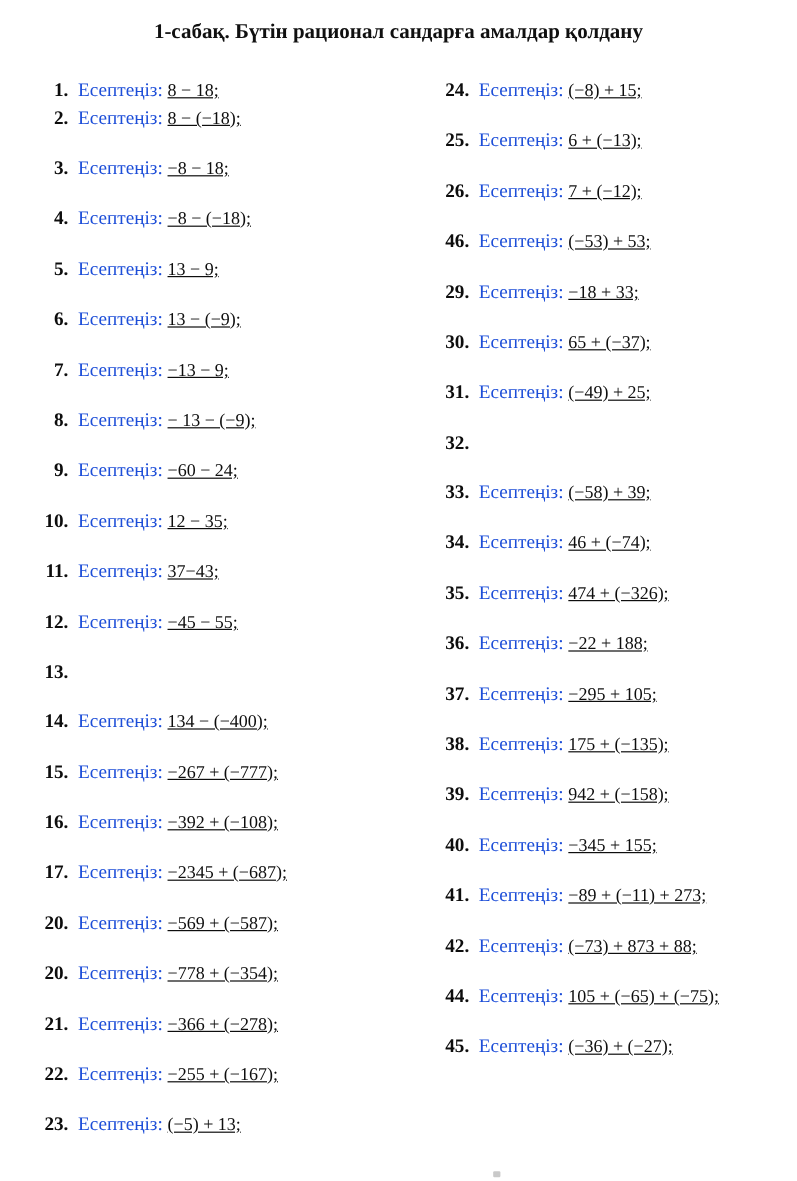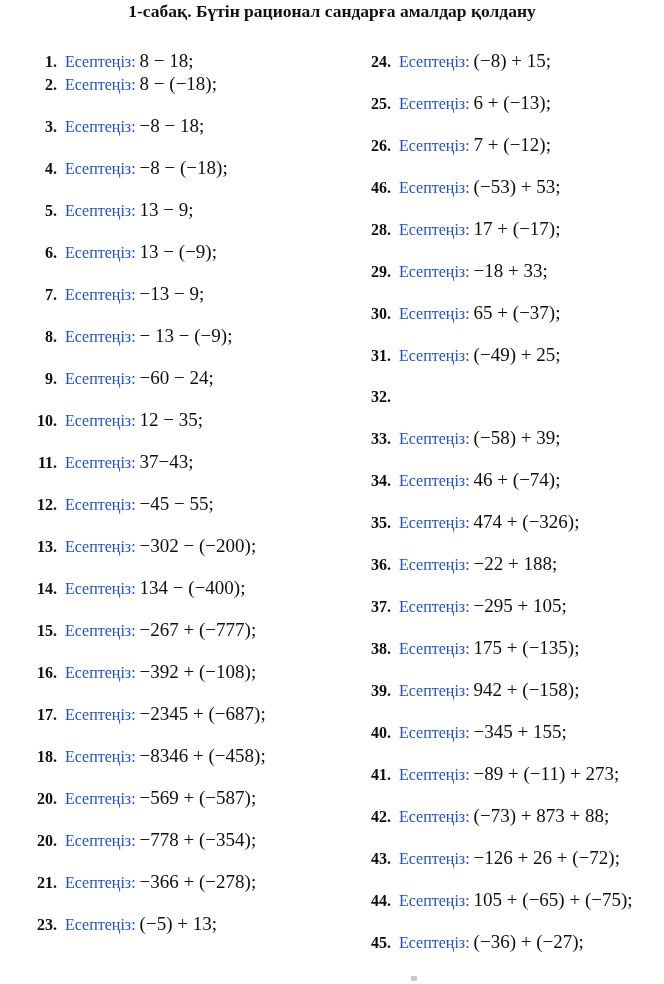--- a/index.html
+++ b/index.html
@@ -7,20 +7,21 @@
     position: relative;
     width: 664px;
     height: 984px;
     background: #ffffff;
     overflow: hidden;
     font-family: "Liberation Serif", serif;
     color: #121212;
   }
   .page-title {
     margin: 0;
+    padding-top: 15px;
     text-align: center;
     font-size: 17.5px;
     line-height: 22px;
     font-weight: bold;
     font-family: "Liberation Serif", serif;
     color: #101010;
   }
   .columns {
     display: flex;
     padding-left: 31px;
@@ -49,22 +50,23 @@
     display: inline-block;
     width: 26px;
     text-align: right;
     font-weight: bold;
     margin-right: 8px;
     flex: 0 0 auto;
     color: #0d0d0d;
   }
   .label { color: #1d4ed8; }
   .expr {
-    font-size: 19px;
+    font-size: 15px;
     color: #0e0e0e;
+    text-decoration: underline;
   }
   
   .scan-artifact {
     position: absolute;
     left: 411px;
     top: 976px;
     width: 6px;
     height: 5px;
     background: #c9c9c9;
     border-radius: 1px;
@@ -134,21 +136,20 @@
     <span class="txt"><span class="label">Есептеңіз:</span> <span class="expr">37−43;</span></span>
   </li>
 
   <li class="item">
     <span class="num">12.</span>
     <span class="txt"><span class="label">Есептеңіз:</span> <span class="expr">−45 − 55;</span></span>
   </li>
 
   <li class="item">
     <span class="num">13.</span>
-    <span class="txt"><span class="label">Есептеңіз:</span> <span class="expr">−302 − (−200);</span></span>
   </li>
 
   <li class="item">
     <span class="num">14.</span>
     <span class="txt"><span class="label">Есептеңіз:</span> <span class="expr">134 − (−400);</span></span>
   </li>
 
   <li class="item">
     <span class="num">15.</span>
     <span class="txt"><span class="label">Есептеңіз:</span> <span class="expr">−267 + (−777);</span></span>
@@ -157,40 +158,40 @@
   <li class="item">
     <span class="num">16.</span>
     <span class="txt"><span class="label">Есептеңіз:</span> <span class="expr">−392 + (−108);</span></span>
   </li>
 
   <li class="item">
     <span class="num">17.</span>
     <span class="txt"><span class="label">Есептеңіз:</span> <span class="expr">−2345 + (−687);</span></span>
   </li>
 
-  <li class="item">
-    <span class="num">18.</span>
-    <span class="txt"><span class="label">Есептеңіз:</span> <span class="expr">−8346 + (−458);</span></span>
-  </li>
 
   <li class="item">
     <span class="num">20.</span>
     <span class="txt"><span class="label">Есептеңіз:</span> <span class="expr">−569 + (−587);</span></span>
   </li>
 
   <li class="item">
     <span class="num">20.</span>
     <span class="txt"><span class="label">Есептеңіз:</span> <span class="expr">−778 + (−354);</span></span>
   </li>
 
   <li class="item">
     <span class="num">21.</span>
     <span class="txt"><span class="label">Есептеңіз:</span> <span class="expr">−366 + (−278);</span></span>
   </li>
 
+  <li class="item">
+    <span class="num">22.</span>
+    <span class="txt"><span class="label">Есептеңіз:</span> <span class="expr">−255 + (−167);</span></span>
+  </li>
 
   <li class="item">
     <span class="num">23.</span>
     <span class="txt"><span class="label">Есептеңіз:</span> <span class="expr">(−5) + 13;</span></span>
   </li>
 </ol>
     <ol class="col col-right" id="col-right">
   <li class="item">
     <span class="num">24.</span>
     <span class="txt"><span class="label">Есептеңіз:</span> <span class="expr">(−8) + 15;</span></span>
@@ -204,24 +205,20 @@
   <li class="item">
     <span class="num">26.</span>
     <span class="txt"><span class="label">Есептеңіз:</span> <span class="expr">7 + (−12);</span></span>
   </li>
 
   <li class="item">
     <span class="num">46.</span>
     <span class="txt"><span class="label">Есептеңіз:</span> <span class="expr">(−53) + 53;</span></span>
   </li>
 
-  <li class="item">
-    <span class="num">28.</span>
-    <span class="txt"><span class="label">Есептеңіз:</span> <span class="expr">17 + (−17);</span></span>
-  </li>
 
   <li class="item">
     <span class="num">29.</span>
     <span class="txt"><span class="label">Есептеңіз:</span> <span class="expr">−18 + 33;</span></span>
   </li>
 
   <li class="item">
     <span class="num">30.</span>
     <span class="txt"><span class="label">Есептеңіз:</span> <span class="expr">65 + (−37);</span></span>
   </li>
@@ -278,24 +275,20 @@
   <li class="item">
     <span class="num">41.</span>
     <span class="txt"><span class="label">Есептеңіз:</span> <span class="expr">−89 + (−11) + 273;</span></span>
   </li>
 
   <li class="item">
     <span class="num">42.</span>
     <span class="txt"><span class="label">Есептеңіз:</span> <span class="expr">(−73) + 873 + 88;</span></span>
   </li>
 
-  <li class="item">
-    <span class="num">43.</span>
-    <span class="txt"><span class="label">Есептеңіз:</span> <span class="expr">−126 + 26 + (−72);</span></span>
-  </li>
 
   <li class="item">
     <span class="num">44.</span>
     <span class="txt"><span class="label">Есептеңіз:</span> <span class="expr">105 + (−65) + (−75);</span></span>
   </li>
 
   <li class="item">
     <span class="num">45.</span>
     <span class="txt"><span class="label">Есептеңіз:</span> <span class="expr">(−36) + (−27);</span></span>
   </li>

